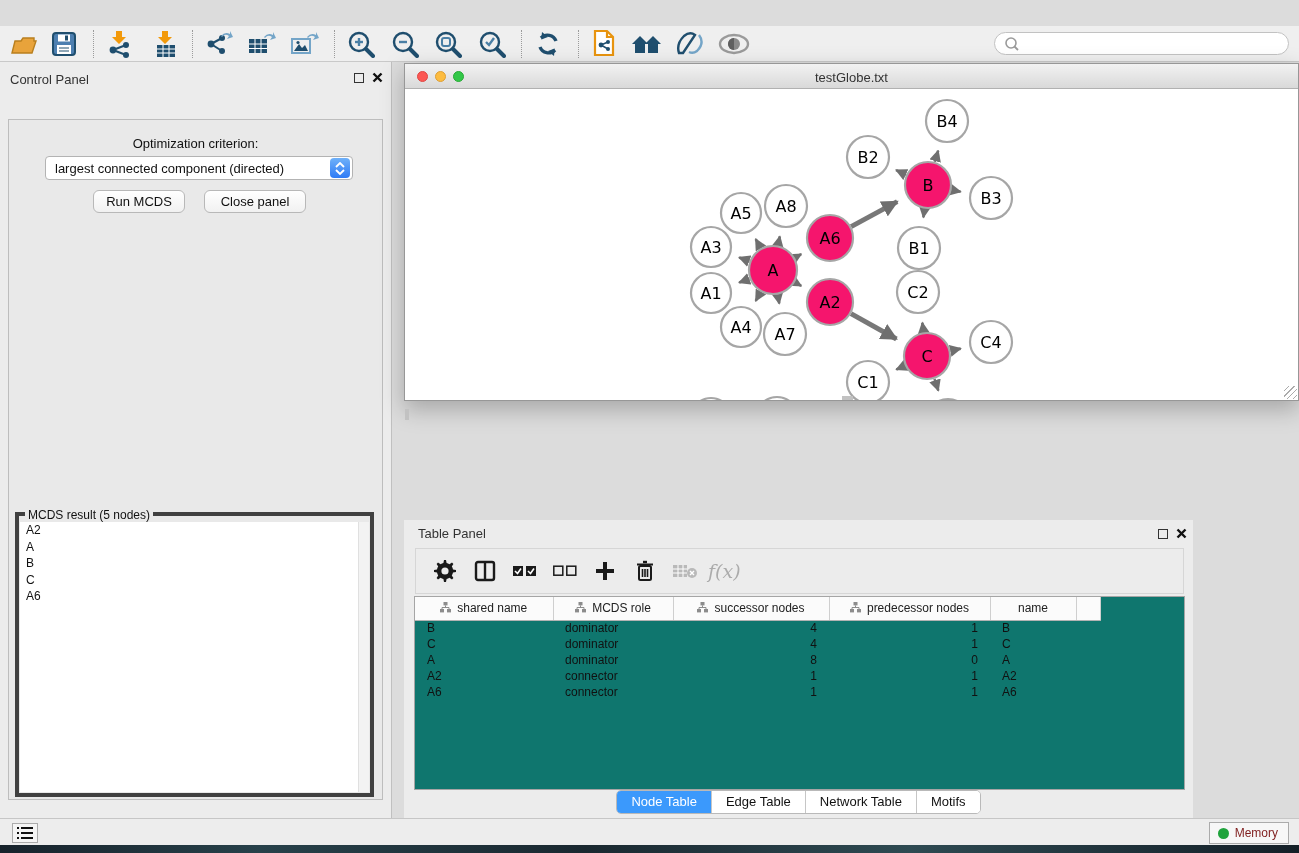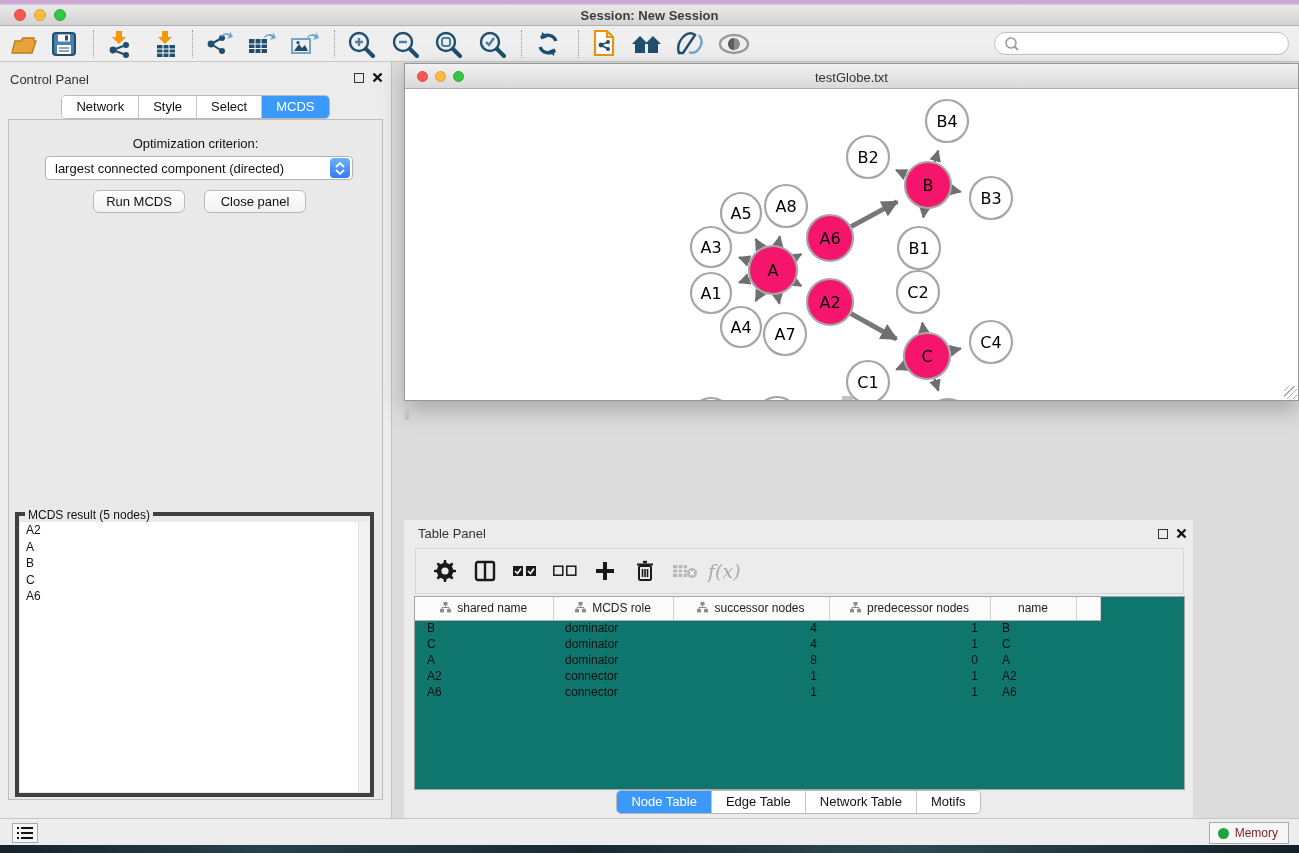--- a/index.html
+++ b/index.html
@@ -107,26 +107,20 @@
     font-size:12px; color:#7f1d1d; }
   .memdot { width:11px; height:11px; border-radius:50%; background:#1FA33C; }
   .wallpaper { position:absolute; left:0; top:845px; width:1299px; height:8px;
     background:linear-gradient(90deg,#17222B,#27414A 20%,#1A2830 45%,#2E4A52 70%,#141F27); }
 </style>
 </head>
 <body>
 
 <div class="app">
 
-  <div class="titlebar">
-    <div class="tl red" style="left:14px"></div>
-    <div class="tl yellow" style="left:34px"></div>
-    <div class="tl green" style="left:54px"></div>
-    <div class="title">Session: New Session</div>
-  </div>
 
   <div class="toolbar">
     <div class="tb-icon" style="left:8px">
       <svg width="28" height="24" viewBox="0 0 28 24">
           <path d="M2 21 L5 9 L11 9 L13 6 L24 6 L24 9 L26 9 L22 21 Z" fill="#E8A33B" stroke="#B97F1E" stroke-width="1.4"></path>
         </svg>
     </div>
     <div class="tb-icon" style="left:48px">
       <svg width="24" height="24" viewBox="0 0 24 24">
           <rect x="1" y="1" width="22" height="22" rx="3" fill="#4D7FB0" stroke="#1F4E6E" stroke-width="2"></rect>
@@ -272,28 +266,20 @@
     </div>
   </div>
 
   <div class="control-panel">
     <div class="panel-title">Control Panel</div>
     <div class="panel-win-btns">
       <div class="float-icon"></div>
       <svg width="11" height="11" viewBox="0 0 11 11">
           <path d="M1.5 1.5 L9.5 9.5 M9.5 1.5 L1.5 9.5" stroke="#111" stroke-width="2.4"></path>
         </svg>
-    </div>
-    <div class="cp-tabs">
-      <div class="seg">
-        <div class="tab">Network</div>
-        <div class="tab">Style</div>
-        <div class="tab">Select</div>
-        <div class="tab active">MCDS</div>
-      </div>
     </div>
     <div class="cp-body">
       <div class="opt-label">Optimization criterion:</div>
       <div class="dropdown">
         <div class="val">largest connected component (directed)</div>
         <div class="stepper">
           <svg width="10" height="6" viewBox="0 0 10 6">
               <path d="M1 5 L5 1 L9 5" fill="none" stroke="#fff" stroke-width="1.8"></path>
             </svg>
           <svg width="10" height="6" viewBox="0 0 10 6">

